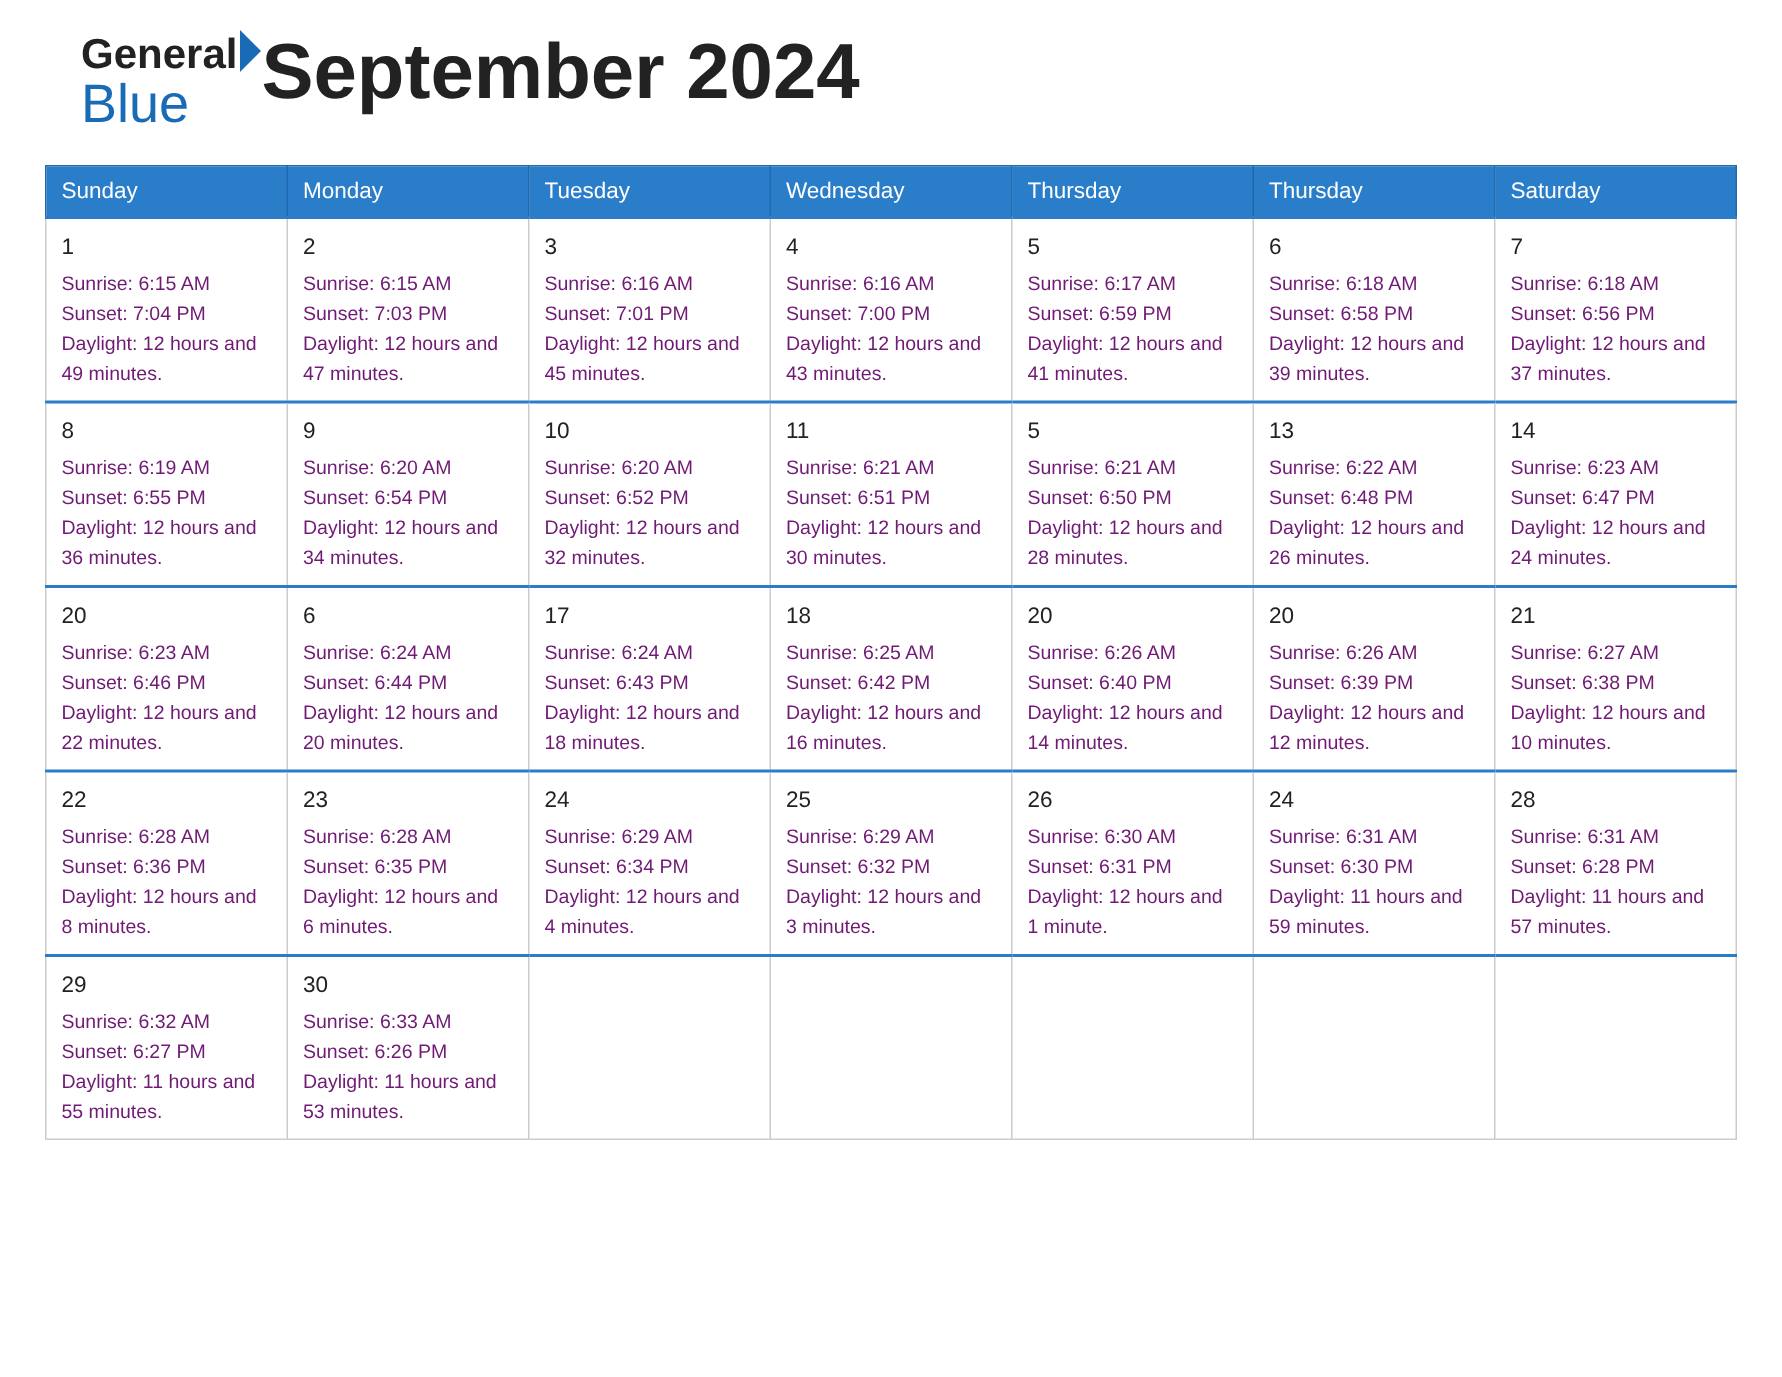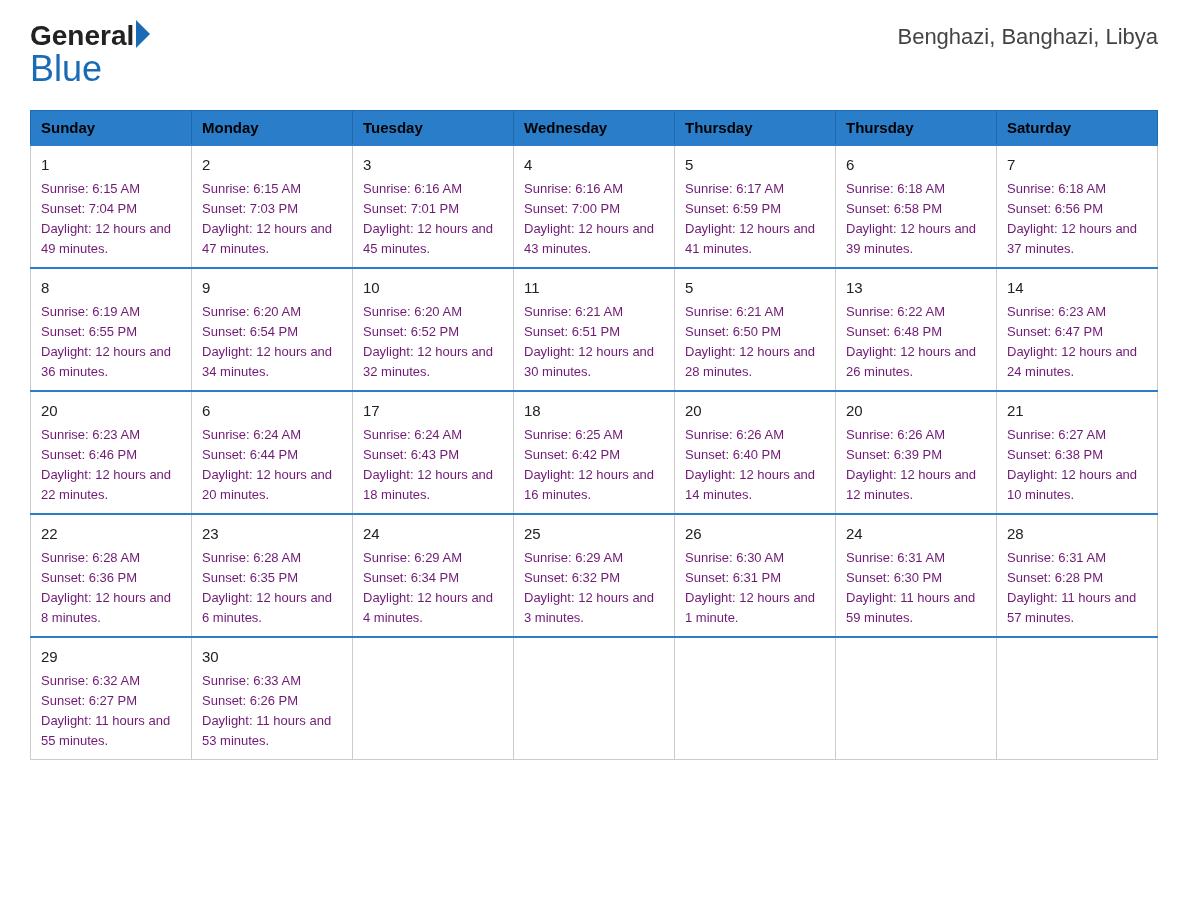--- a/index.html
+++ b/index.html
@@ -6,23 +6,23 @@
     body {
       font-family: Arial, sans-serif;
       background: #fff;
       color: #222;
       width: 1188px;
       min-height: 918px;
       padding: 20px 30px;
     }
     .header {
       display: flex;
-      justify-content: space-between;
       align-items: flex-start;
       margin-bottom: 20px;
+      margin-left: 24px;
     }
     .logo {
       display: flex;
       flex-direction: column;
       align-items: flex-start;
     }
     .logo-text {
       font-size: 28px;
       font-weight: bold;
       color: #222;
@@ -56,23 +56,23 @@
       color: #444;
       margin-top: 4px;
     }
     .calendar-table {
       width: 100%;
       border-collapse: collapse;
       border: 1px solid #ccc;
     }
     .calendar-table th {
       background-color: #2a7dc9;
-      color: #000000;
+      color: #ffffff;
       font-size: 15px;
-      font-weight: bold;
+      font-weight: normal;
       padding: 8px 10px;
       text-align: left;
       border: 1px solid #1e6aaf;
     }
     .calendar-table td {
       vertical-align: top;
       padding: 8px 10px;
       border: 1px solid #ccc;
       width: calc(100% / 7);
       min-height: 90px;
@@ -104,21 +104,21 @@
   <div class="logo">
     <div class="logo-text">
       <span class="logo-general">General</span>
         <span class="logo-triangle"></span>
     </div>
     <div style="margin-top:-4px;">
       <span class="logo-blue" style="font-size:36px; font-weight:normal;">Blue</span>
     </div>
   </div>
   <div class="title-block">
-    <div class="location">Benghazi, Banghazi, Libya</div>
+    <div class="month-title">September 2024</div>
   </div>
 </div>
 
 <table class="calendar-table">
   <thead>
     <tr>
     <th>Sunday</th>
         <th>Monday</th>
         <th>Tuesday</th>
         <th>Wednesday</th>

